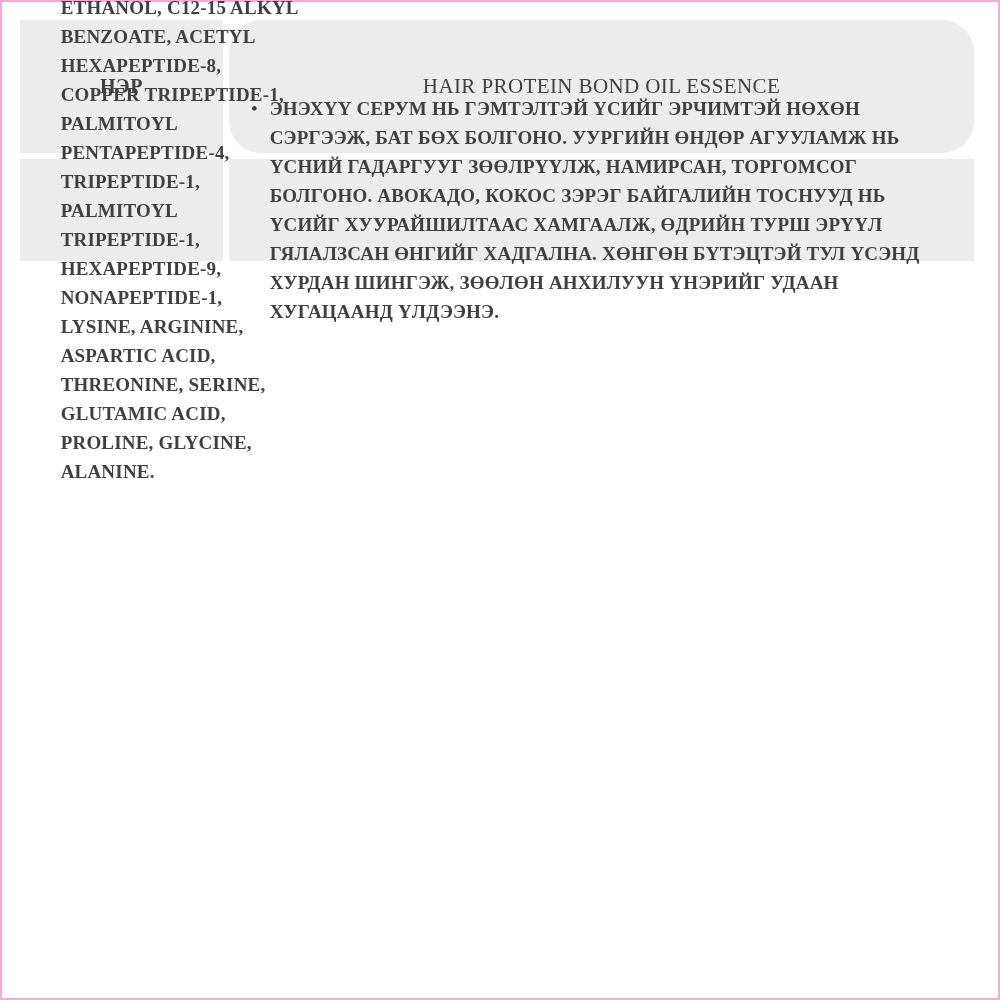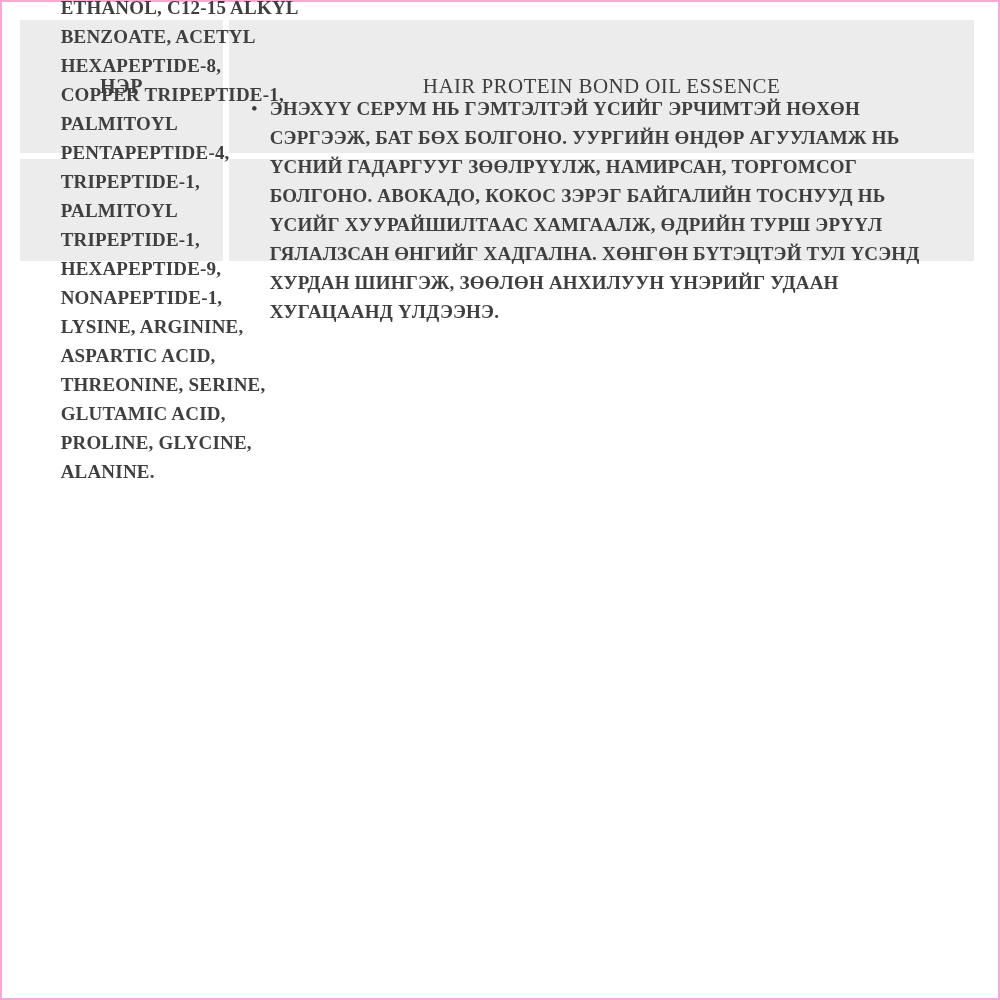--- a/index.html
+++ b/index.html
@@ -42,20 +42,21 @@
     color: #3f3f3f;
   }
 
   .value-cell-center {
     display: flex;
     align-items: center;
     justify-content: center;
     font-size: 21px;
     letter-spacing: 0.4px;
     color: #3f3f3f;
+    border-radius: 32px;
   }
 
   .value-cell-list {
     display: flex;
     align-items: center;
     padding: 20px 28px 20px 22px;
   }
 
   .bullet-item {
     display: flex;

